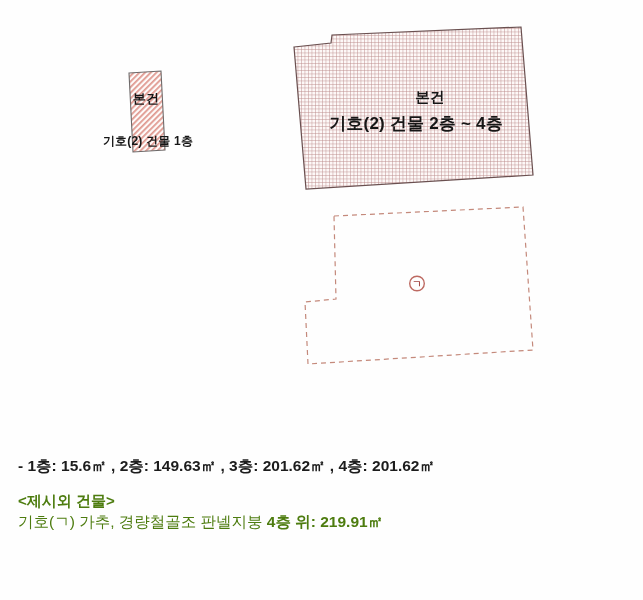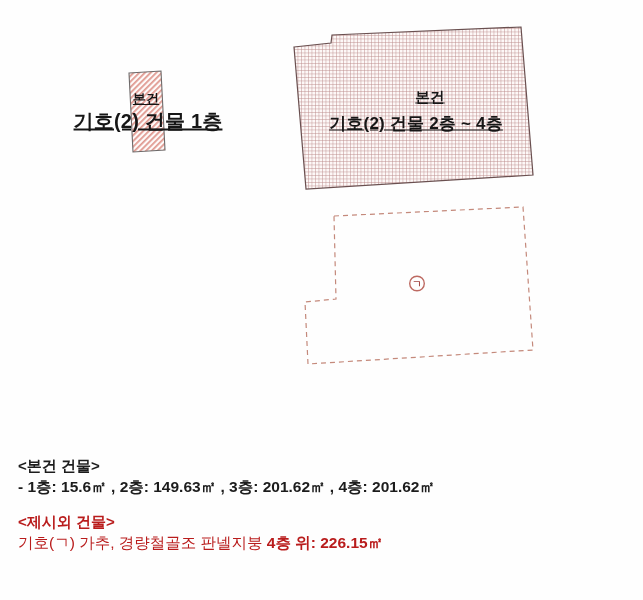--- a/index.html
+++ b/index.html
@@ -6,34 +6,33 @@
   #stage{
     position:relative;width:643px;height:600px;background:#fefefe;
     font-family:"Liberation Sans","DejaVu Sans",sans-serif;
     overflow:hidden;
   }
   #shapes-svg{position:absolute;left:0;top:0;width:643px;height:600px;}
   .shape-label{
     position:absolute;transform:translate(-50%,-50%);
     white-space:nowrap;color:#161616;font-weight:bold;z-index:5;
     letter-spacing:0.2px;
-    text-decoration:underline;
   }
   .tag-small{font-size:13px;}
-  .label-small{font-size:20px;}
+  .label-small{font-size:12px;margin-top:20px;}
   .tag-big{font-size:14.5px;}
   .label-big{font-size:17px;}
   #notes{
     position:absolute;left:18px;top:455px;width:612px;z-index:5;
     font-size:15.5px;line-height:21px;color:#1c1c1c;
   }
   .note-heading{font-weight:bold;font-size:15px;}
   .seg-bold{font-weight:bold;}
   .note-spacer{height:14px;}
-  #notes .extra-section{color:#b91c1c;}
+  #notes .extra-section{color:#4d7c0f;}
 </style>
 </head>
 <body>
 
 <div id="stage">
 
   <svg id="shapes-svg" viewBox="0 0 643 600" xmlns="http://www.w3.org/2000/svg">
     <defs>
       <pattern id="diagHatch" patternUnits="userSpaceOnUse" width="4" height="4" patternTransform="rotate(45)">
         <rect width="4" height="4" fill="#fefbfa"></rect>
@@ -59,27 +58,26 @@
 
   <div class="shape-label tag-small" style="left:146px;top:99px;">본건</div>
   <div class="shape-label label-small" style="left:148px;top:121px;">기호(2) 건물 1층</div>
 
   <div class="shape-label tag-big" style="left:430px;top:97px;">본건</div>
   <div class="shape-label label-big" style="left:416px;top:123px;">기호(2) 건물 2층 ~ 4층</div>
 
   <div id="notes">
 
     <div class="subject-section">
-      <div class="note-heading">&lt;본건 건물&gt;</div>
       <div class="note-line seg-bold">- 1층: 15.6㎡ , 2층: 149.63㎡ , 3층: 201.62㎡ , 4층: 201.62㎡</div>
     </div>
 
     <div class="note-spacer"></div>
 
     <div class="extra-section">
       <div class="note-heading">&lt;제시외 건물&gt;</div>
       <div class="note-line">
-        <span>기호(ㄱ) 가추, 경량철골조 판넬지붕 </span><span class="seg-bold">4층 위: 226.15㎡</span>
+        <span>기호(ㄱ) 가추, 경량철골조 판넬지붕 </span><span class="seg-bold">4층 위: 219.91㎡</span>
       </div>
     </div>
 
   </div>
 </div>
 
 </body></html>

